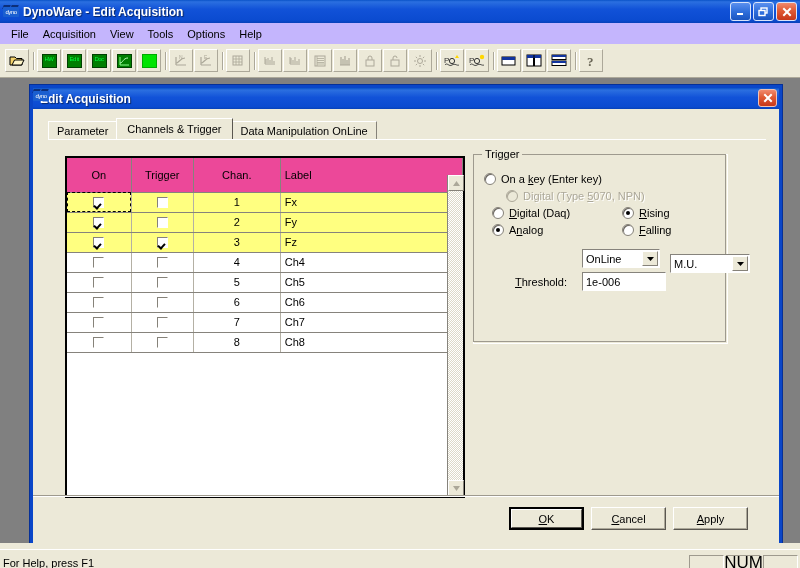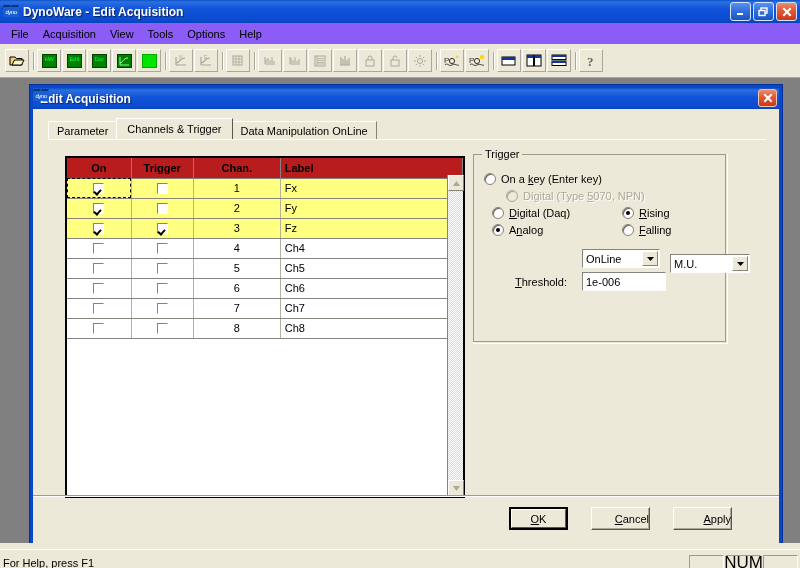--- a/index.html
+++ b/index.html
@@ -57,21 +57,21 @@
     box-sizing: border-box;
   }
   .win-btn.close {
     background: linear-gradient(to bottom, #f08a6e 0%, #e05a34 45%, #c8381a 100%);
   }
   .win-btn svg { display: block; }
 
   
   .menubar {
     position: absolute; left: 0; top: 23px; width: 800px; height: 21px;
-    background: #8b5cf6;
+    background: #c4b5fd;
     display: flex; align-items: center; padding-left: 4px;
     box-sizing: border-box;
   }
   .menu-item {
     padding: 2px 7px; font-size: 11px; color: #000; white-space: nowrap;
   }
 
   
   .toolbar {
     position: absolute; left: 0; top: 44px; width: 800px; height: 34px;
@@ -167,22 +167,22 @@
   
   .tablewrap {
     position: absolute; left: 32px; top: 47px;
     width: 400px; height: 342px;
     background: #fff;
     border: 2px solid #000;
     box-sizing: border-box;
   }
   .grid { width: 100%; border-collapse: collapse; table-layout: fixed; }
   .grid th {
-    height: 20px; font-size: 11px; font-weight: bold; color: #000;
-    background: #b91c1c;
+    height: 34px; font-size: 11px; font-weight: normal; color: #000;
+    background: #ec4899;
     border-right: 1px solid #86837c;
     border-bottom: 1px solid #86837c;
     box-sizing: border-box;
     padding: 0;
   }
   .grid th.lbl { text-align: left; padding-left: 4px; }
   .grid td {
     height: 20px; font-size: 11px;
     border-right: 1px solid #b4b0a4;
     border-bottom: 1px solid #86837c;
@@ -291,27 +291,27 @@
     font-size: 11px;
   }
 
   
   .dlgsep {
     position: absolute; left: 0; top: 386px; width: 100%; height: 2px;
     border-top: 1px solid #9e9a8e; border-bottom: 1px solid #fff;
     box-sizing: border-box;
   }
   .btn {
-    position: absolute; height: 23px; width: 59px;
+    position: absolute; height: 23px; width: 75px;
     background: #ece9d8;
     border: 1px solid;
     border-top-color: #fff; border-left-color: #fff;
     border-right-color: #5a5750; border-bottom-color: #5a5750;
     box-shadow: inset -1px -1px 0 #aca899, inset 1px 1px 0 #ece9d8;
-    display: flex; align-items: center; justify-content: flex-end;
+    display: flex; align-items: center; justify-content: center;
     font-size: 11px; box-sizing: border-box;
   }
   .btn.default { border: 2px solid #000; box-shadow: none; }
   .btn.default .inner {
     width: 100%; height: 100%;
     border: 1px solid;
     border-top-color: #fff; border-left-color: #fff;
     border-right-color: #5a5750; border-bottom-color: #5a5750;
     box-sizing: border-box;
     display: flex; align-items: center; justify-content: center;

